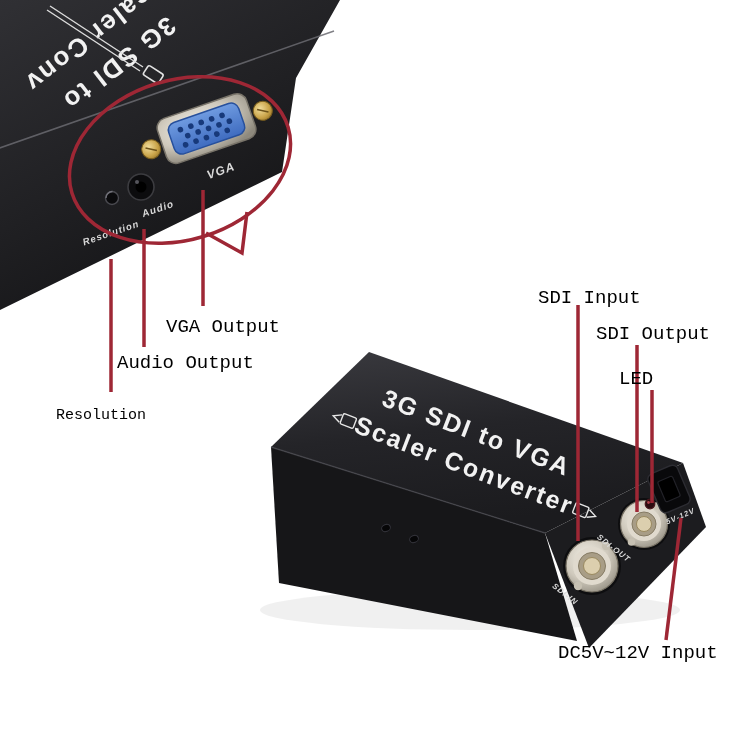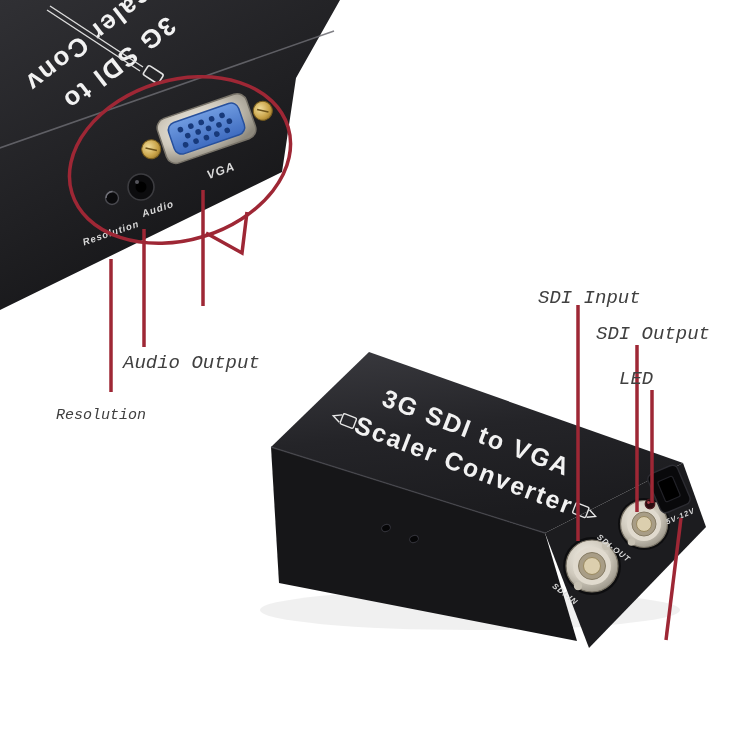--- a/index.html
+++ b/index.html
@@ -1,20 +1,20 @@
 <!DOCTYPE html>
 <html><head>
 <meta charset="utf-8">
 <style>
   html,body{margin:0;padding:0;background:#ffffff;}
   .canvas{position:relative;width:731px;height:731px;background:#ffffff;overflow:hidden;
           font-family:"Liberation Sans",sans-serif;}
   .scene{position:absolute;left:0;top:0;}
-  .red-label{position:absolute;color:#404040;font-family:"Liberation Mono",monospace;
-             font-size:19px;line-height:1;white-space:pre;letter-spacing:0px;font-style:italic;}
+  .red-label{position:absolute;color:#000000;font-family:"Liberation Mono",monospace;
+             font-size:19px;line-height:1;white-space:pre;letter-spacing:0px;}
   .red-label.small{font-size:15px;}
   .devtitle{fill:#f2f2f2;font-family:"Liberation Sans",sans-serif;font-weight:bold;
             letter-spacing:2px;}
   .portlabel{fill:#d9d9d9;font-family:"Liberation Sans",sans-serif;font-style:italic;
              font-weight:bold;letter-spacing:1px;}
   .annline{stroke:#9e2735;stroke-width:3.5;fill:none;}
 </style>
 </head>
 <body>
 
@@ -168,18 +168,20 @@
     <line x1="203" y1="190" x2="203" y2="306" class="annline"></line>
     <line x1="144" y1="229" x2="144" y2="347" class="annline"></line>
     <line x1="111" y1="259" x2="111" y2="392" class="annline"></line>
     <line x1="578" y1="305" x2="578" y2="541" class="annline"></line>
     <line x1="637" y1="345" x2="637" y2="512" class="annline"></line>
     <line x1="652" y1="390" x2="652" y2="503" class="annline"></line>
     <line x1="681" y1="518" x2="666" y2="640" class="annline"></line>
   </g>
 </svg>
 
-  <div class="red-label" style="left:123px;top:354px;">Audio Output</div>
+  <div class="red-label" style="left:166px;top:318px;">VGA Output</div>
+  <div class="red-label" style="left:117px;top:354px;">Audio Output</div>
   <div class="red-label small" style="left:56px;top:408px;">Resolution</div>
   <div class="red-label" style="left:538px;top:289px;">SDI Input</div>
   <div class="red-label" style="left:596px;top:325px;text-align:center;">SDI Output</div>
   <div class="red-label" style="left:619px;top:370px;">LED</div>
+  <div class="red-label" style="left:558px;top:644px;">DC5V~12V Input</div>
 </div>
 
 </body></html>

